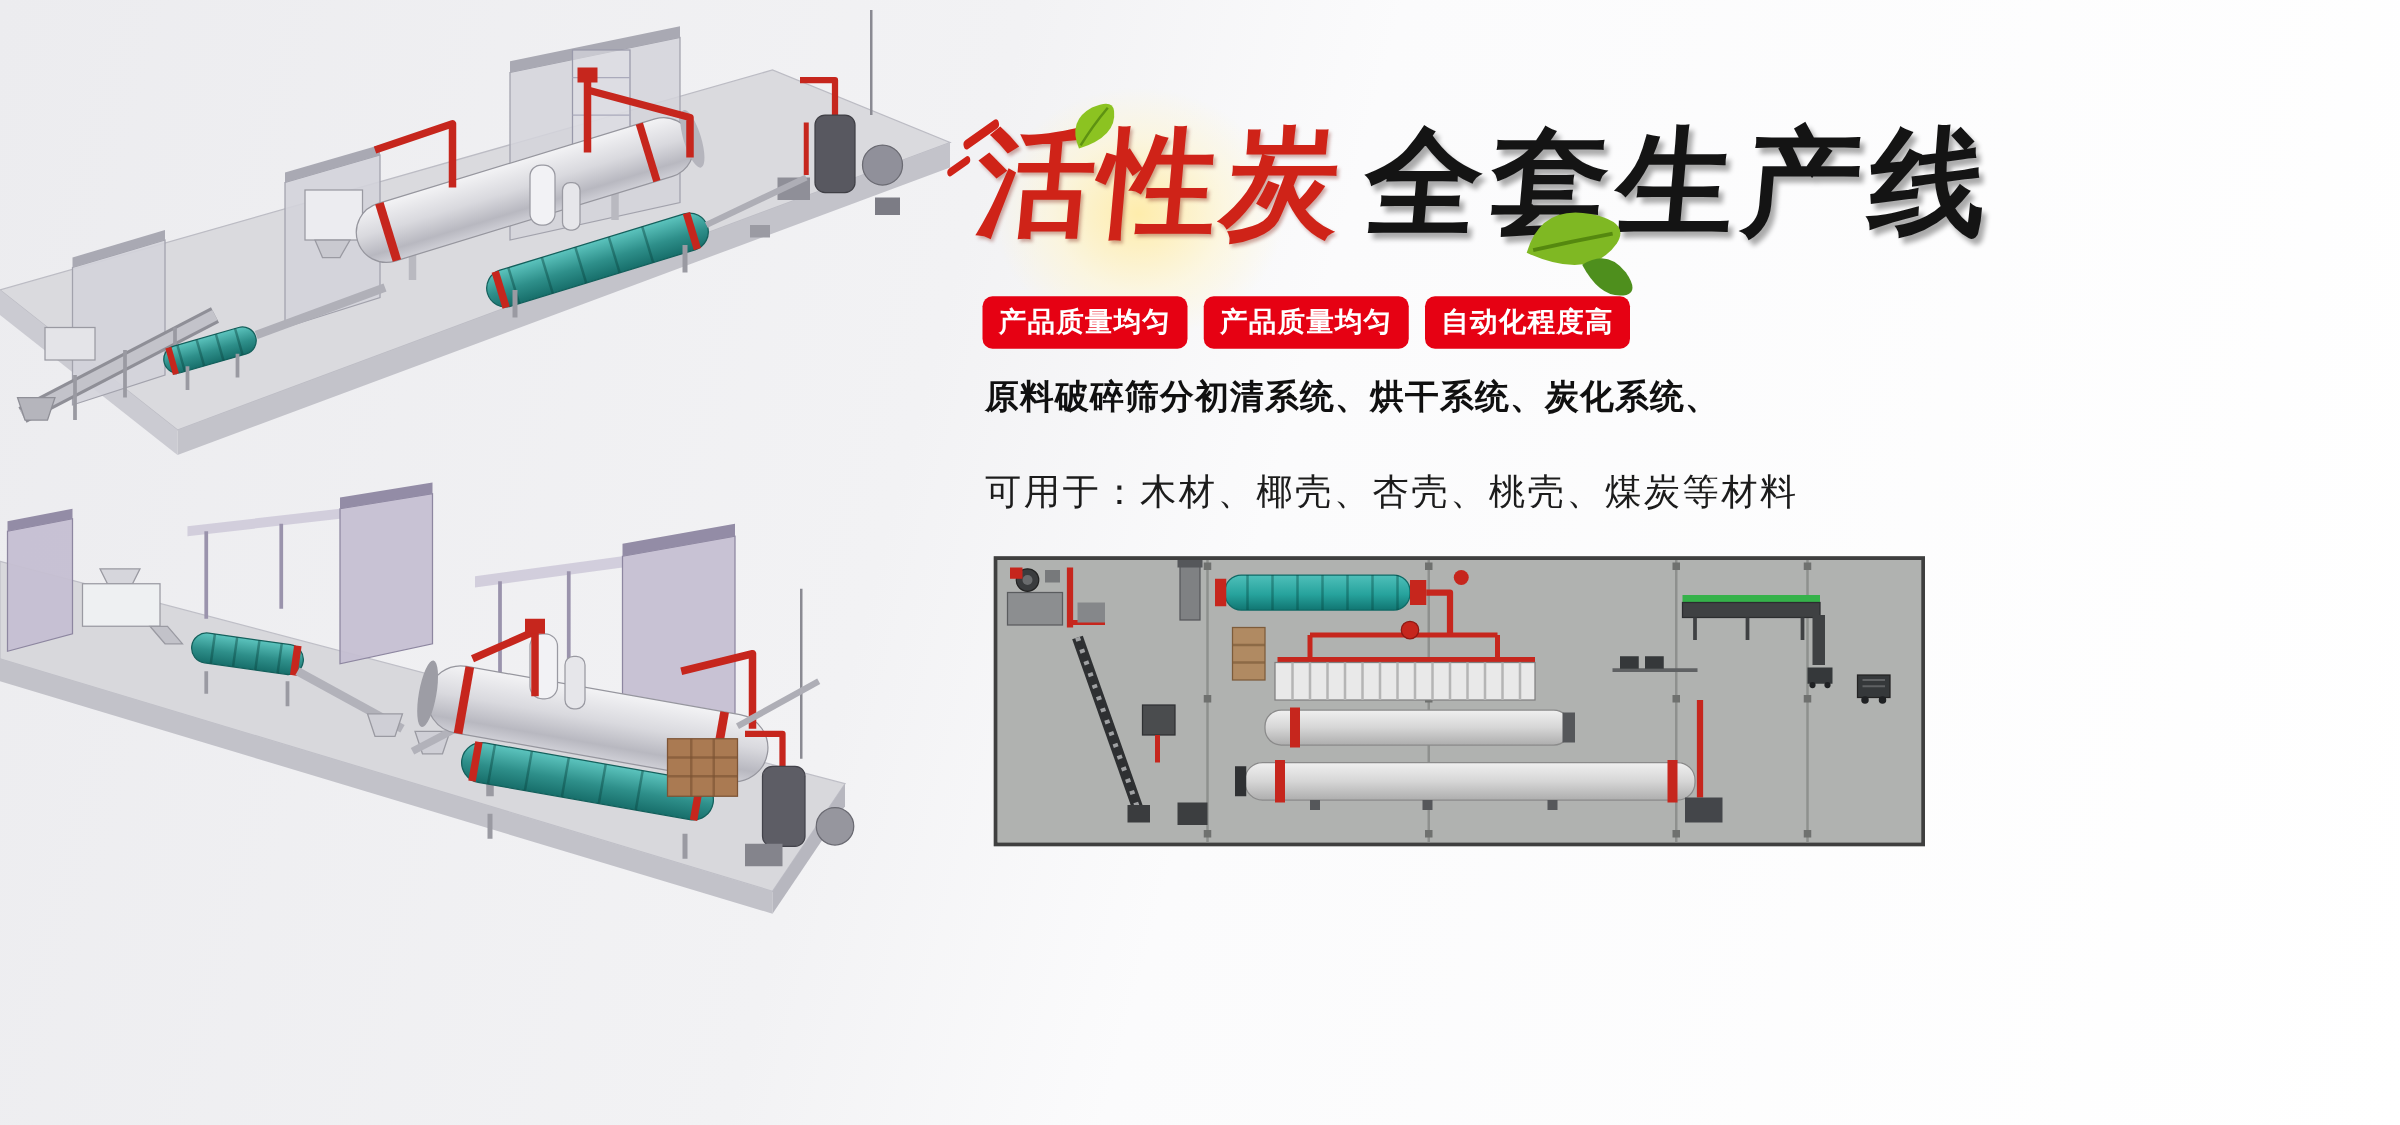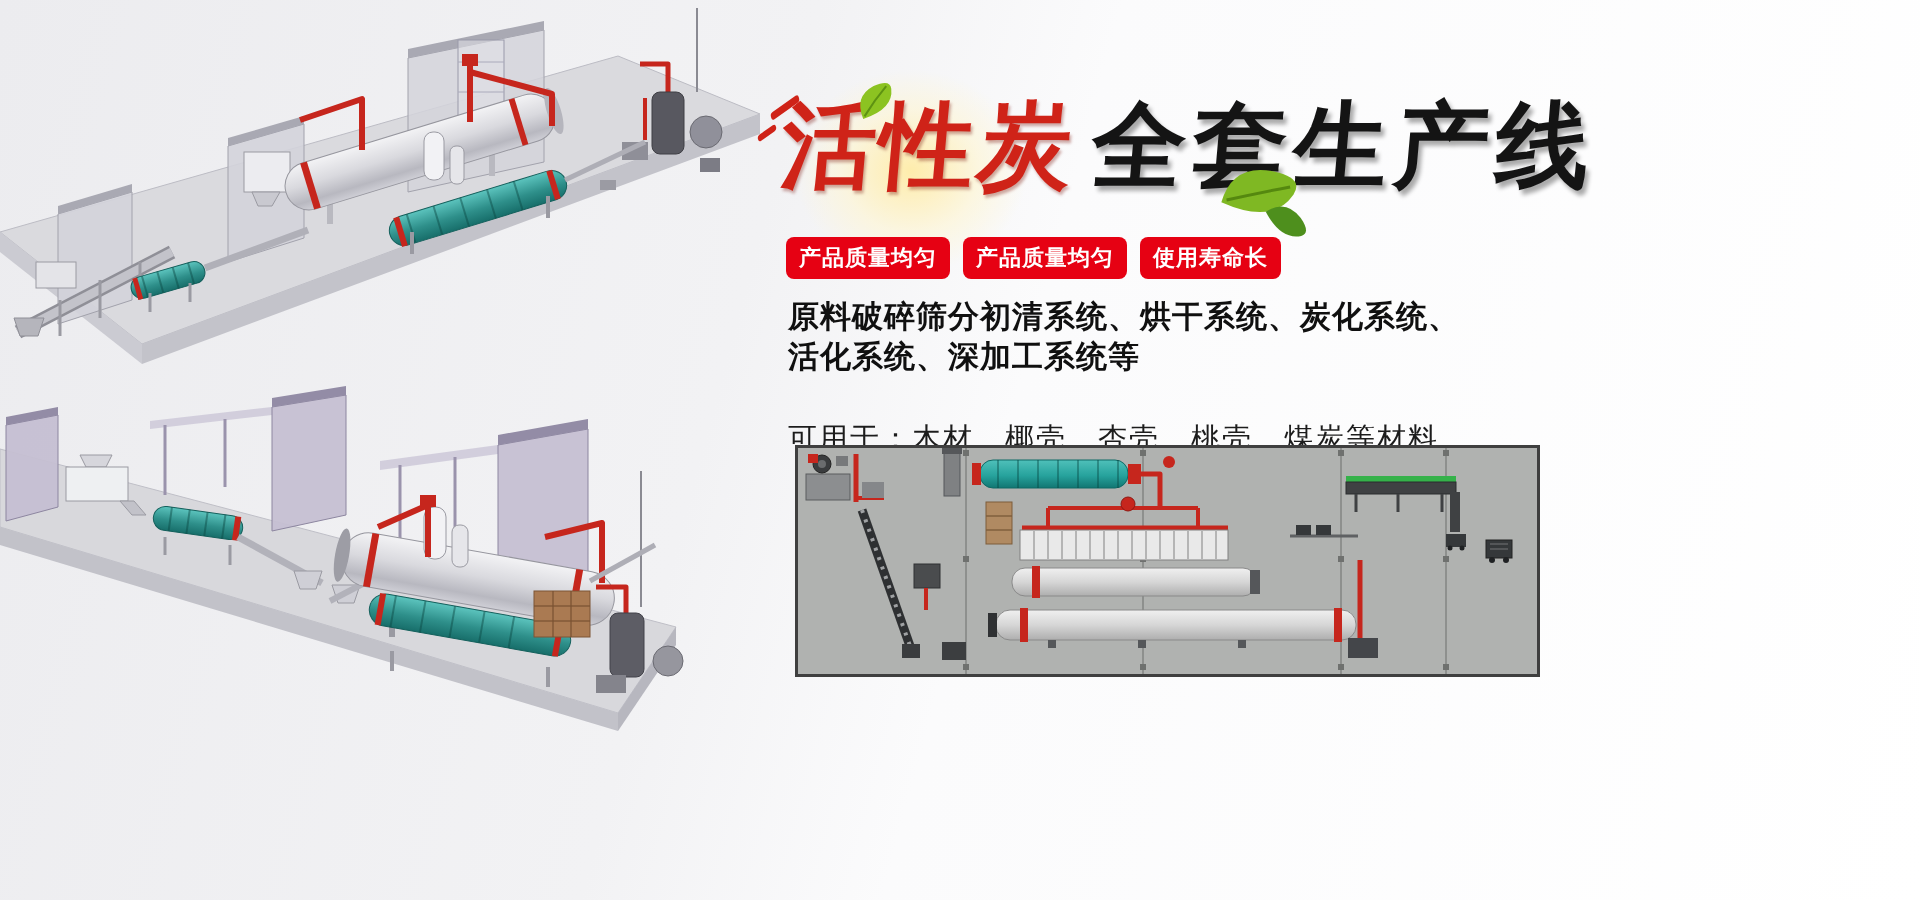--- a/index.html
+++ b/index.html
@@ -26,22 +26,22 @@
   .leaf-1{left:856px;top:84px;transform:rotate(-18deg);}
   .leaf-2{left:1224px;top:164px;transform:rotate(22deg);}
   .leaf-3{left:1266px;top:206px;transform:rotate(62deg);}
 
   
   .badges{position:absolute;left:786px;top:237px;display:flex;gap:13px;z-index:3;}
   .badge{background:var(--badge-red,#e60113);color:#fff;font-weight:bold;font-size:22px;line-height:1;
     padding:10px 13px;border-radius:8px;letter-spacing:1px;white-space:nowrap;}
 
   
-  .desc-bold{position:absolute;left:788px;top:297px;font-size:31px;font-weight:800;color:#101010;line-height:40px;letter-spacing:1px;z-index:3;}
-  .desc-plain{position:absolute;left:788px;top:374px;font-size:29px;font-weight:400;color:#1c1c1c;letter-spacing:2px;z-index:3;margin-top:45px;}
+  .desc-bold{position:absolute;left:788px;top:297px;font-size:27px;font-weight:800;color:#101010;line-height:40px;letter-spacing:1px;z-index:3;}
+  .desc-plain{position:absolute;left:788px;top:374px;font-size:29px;font-weight:400;color:#1c1c1c;letter-spacing:2px;z-index:3;}
 
   
   .layout-panel{position:absolute;left:795px;top:445px;width:745px;height:232px;box-sizing:border-box;
     background:var(--panel-gray,#b0b2b0);border:3px solid #3f3f3f;z-index:3;}
   .layout-panel svg{display:block;width:100%;height:100%;}
 </style>
 </head>
 <body>
 
 <div class="stage">
@@ -254,26 +254,25 @@
     <path d="M4,52 Q0,12 40,4 Q72,-2 68,18 Q60,54 4,52 Z" fill="#7fb823"></path>
     <path d="M8,48 Q34,30 62,12" stroke="#55880f" stroke-width="3" fill="none"></path>
   </svg>
   <svg class="leaf leaf-3" width="42" height="32" viewBox="0 0 42 32">
     <path d="M2,30 Q0,6 24,2 Q42,0 40,10 Q34,30 2,30 Z" fill="#4e8f1d"></path>
   </svg>
 
   <div class="badges">
     <span class="badge">产品质量均匀</span>
     <span class="badge">产品质量均匀</span>
-    <span class="badge">使用寿命长</span>
+    <span class="badge">自动化程度高</span>
   </div>
 
   <div class="desc-bold">
     <div>原料破碎筛分初清系统、烘干系统、炭化系统、</div>
-    <div>活化系统、深加工系统等</div>
   </div>
   <div class="desc-plain">可用于：木材、椰壳、杏壳、桃壳、煤炭等材料</div>
 
   <div class="layout-panel">
     <svg viewBox="0 0 739 226" xmlns="http://www.w3.org/2000/svg" preserveAspectRatio="none">
       <defs>
         <linearGradient id="cylD" x1="0" y1="0" x2="0" y2="1">
           <stop offset="0" stop-color="#f0f0f0"></stop>
             <stop offset="0.5" stop-color="#d6d6d6"></stop>
             <stop offset="1" stop-color="#aeaeae"></stop>

